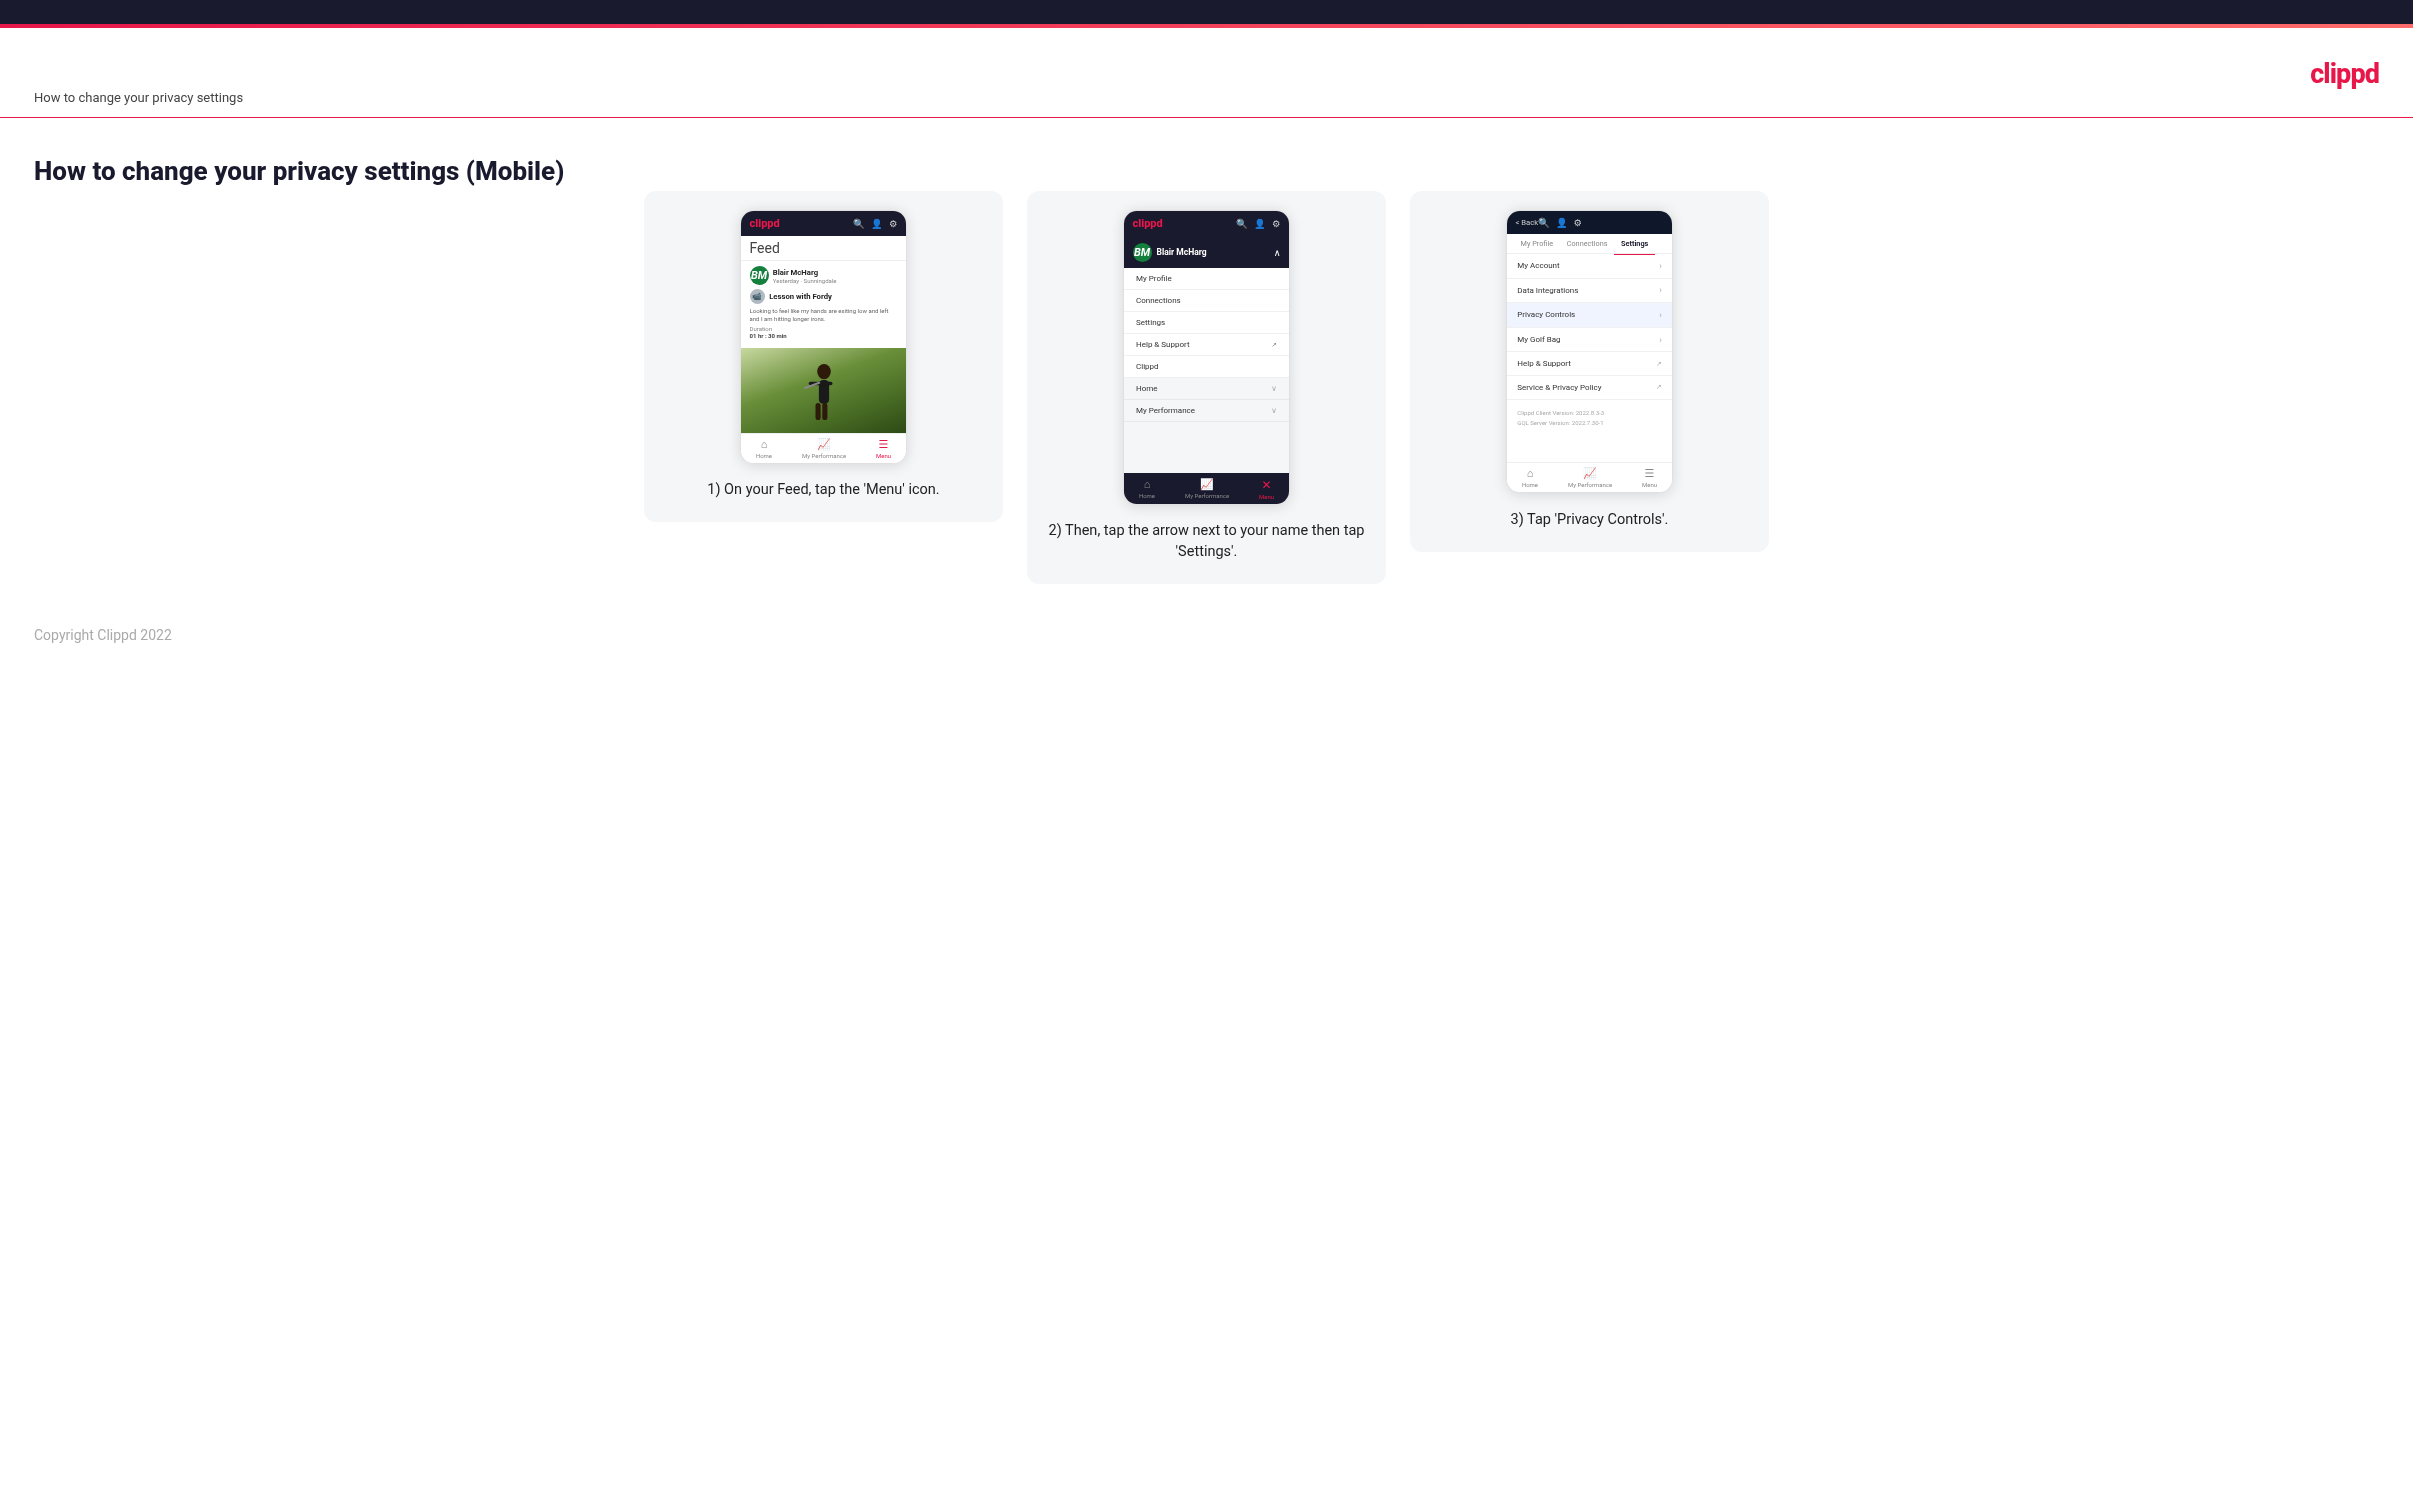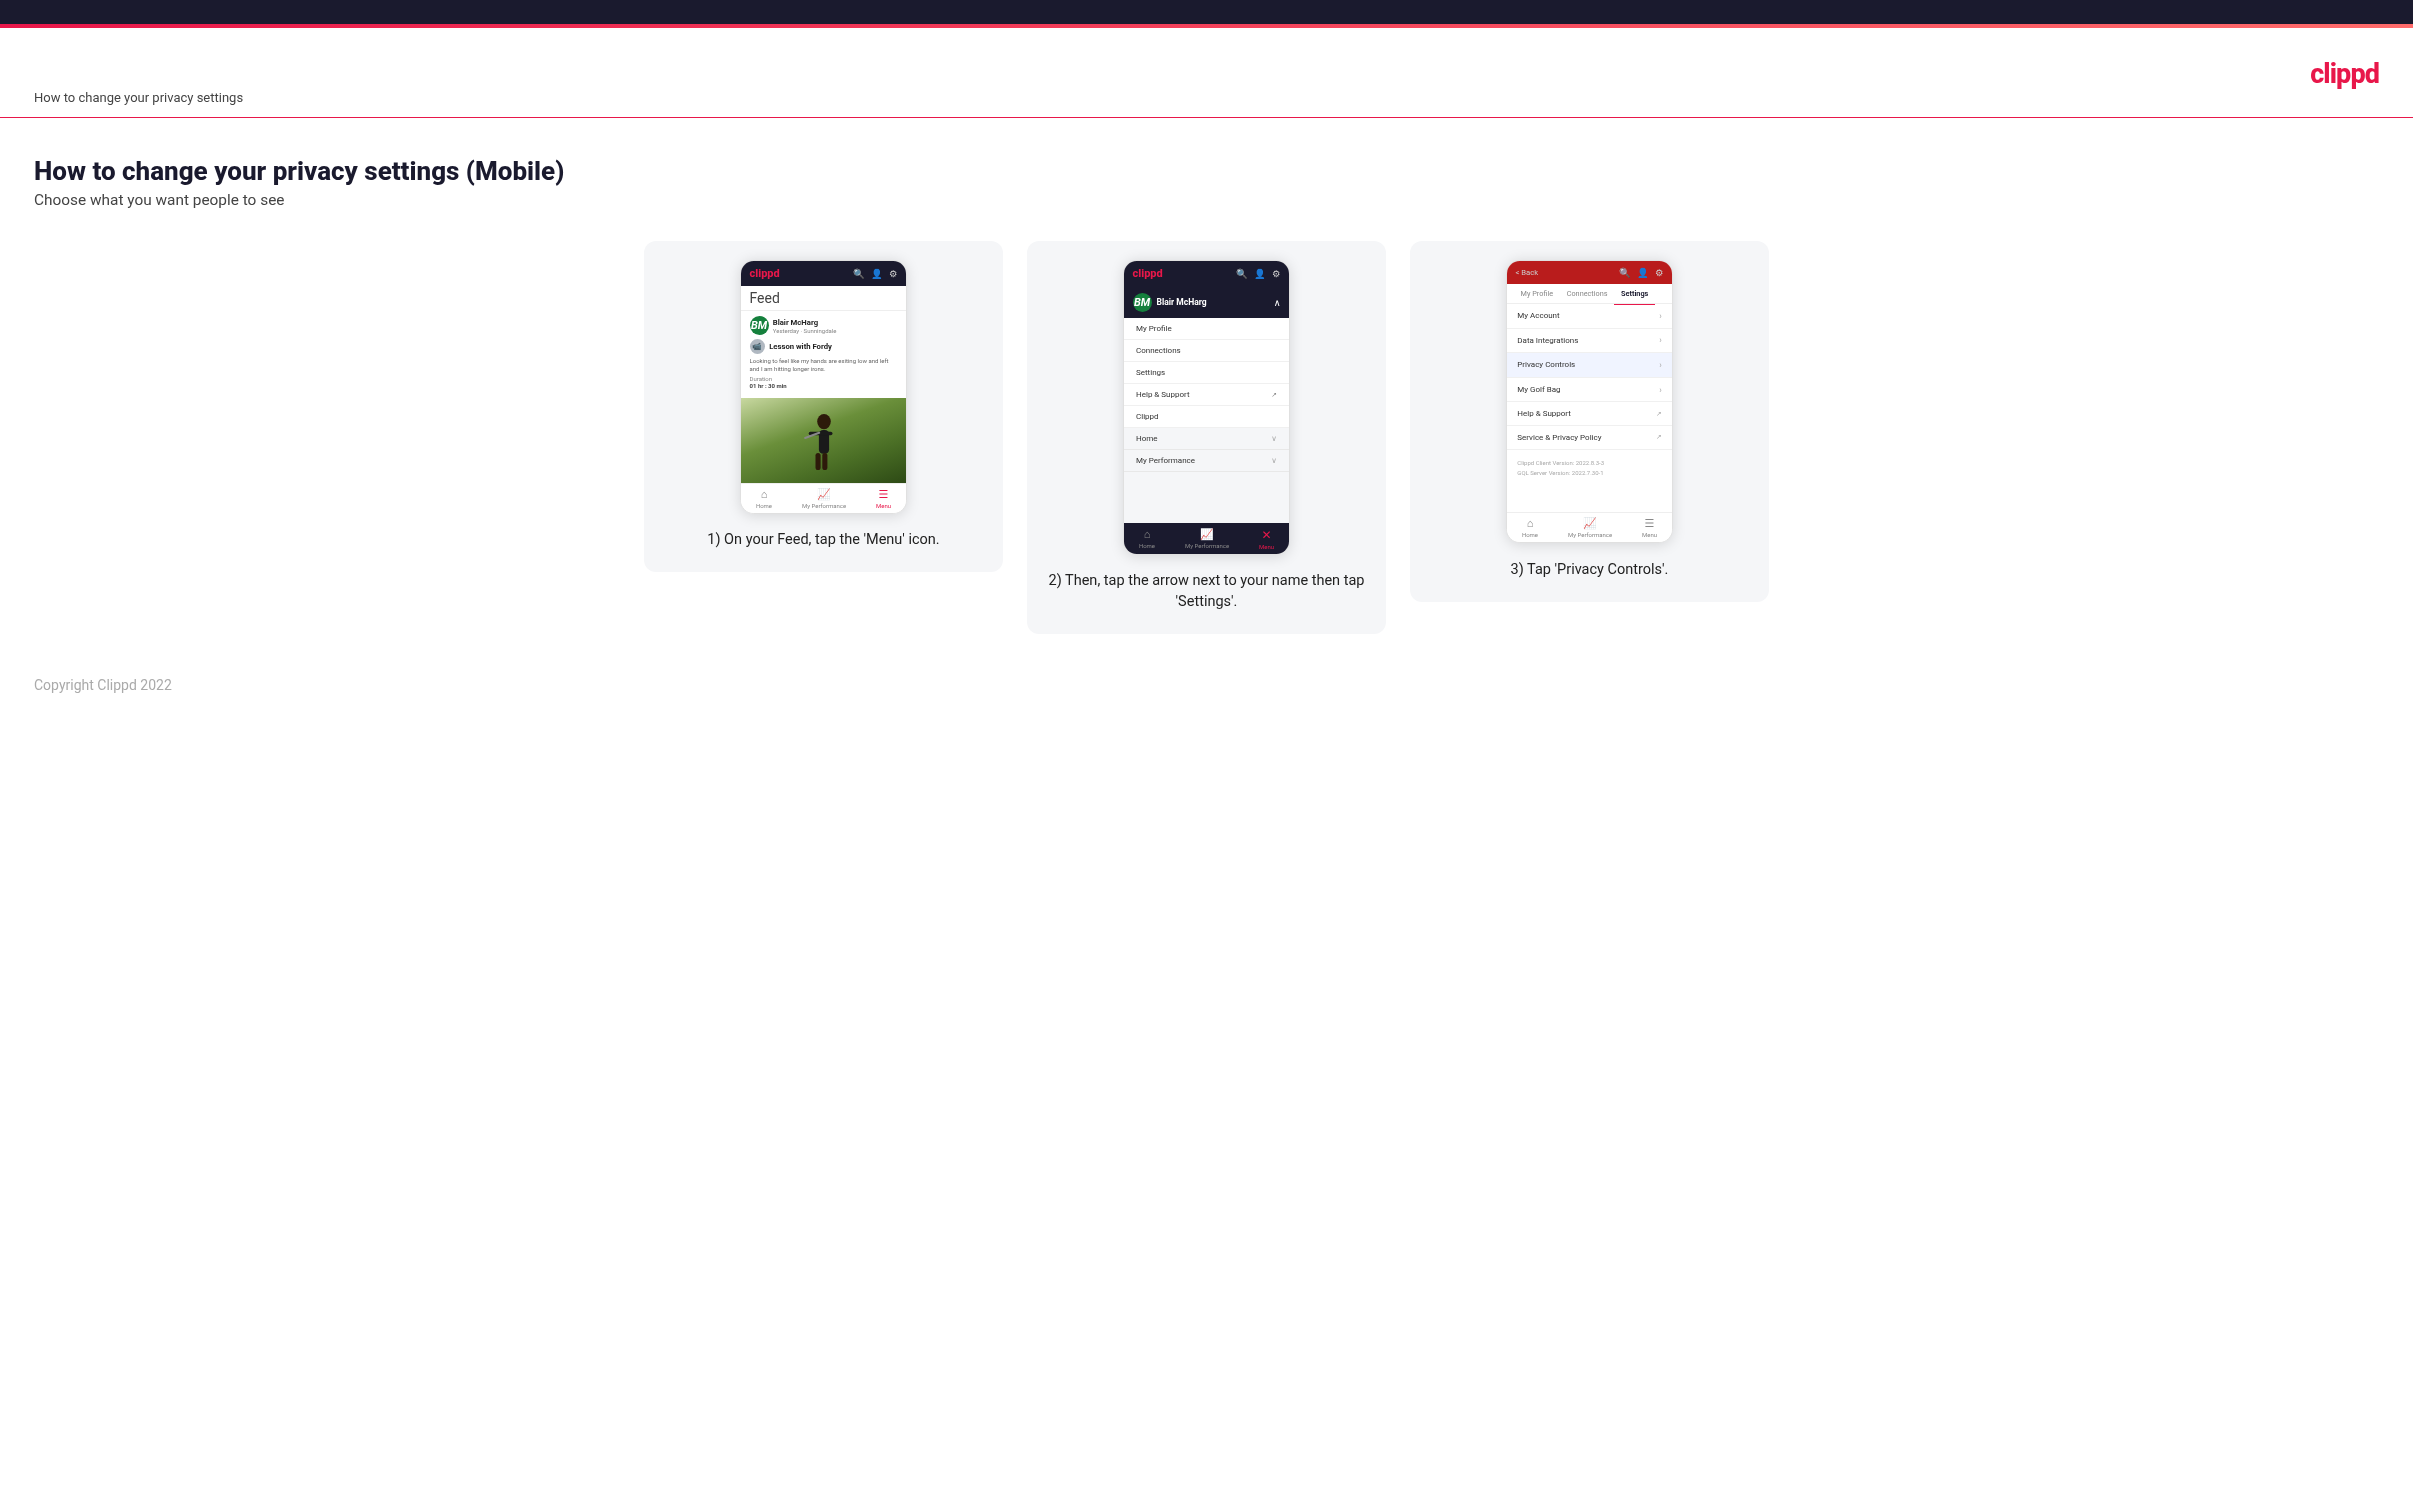--- a/index.html
+++ b/index.html
@@ -277,25 +277,24 @@
       align-items: center;
       gap: 0.9px;
     }
     .phone2-bottom-item .nav-icon { font-size: 11px; color: #888; }
     .phone2-bottom-item .nav-icon.x { color: #e8174a; font-size: 12px; }
     .phone2-bottom-item .nav-label { font-size: 6px; color: #888; }
     .phone2-bottom-item .nav-label.red { color: #e8174a; }
 
     
     .phone3-nav {
-      background: #b91c1c;
+      background: #0f172a;
       padding: 6px 8.5px;
       display: flex;
       align-items: center;
-      justify-content: space-between;
     }
     .phone3-back { color: #ccc; font-size: 7.7px; }
     .phone3-icons { display: flex; gap: 6px; }
     .phone3-icons span { color: #ccc; font-size: 9.4px; }
     .phone3-tabs {
       background: #fff;
       display: flex;
       border-bottom: 1.7px solid #eee;
       padding: 0 6.8px;
     }
@@ -363,21 +362,20 @@
 <div class="top-bar"></div>
 <div class="accent-bar"></div>
 
 <div class="header">
   <span class="header-title">How to change your privacy settings</span>
   <span class="logo">clippd</span>
 </div>
 
 <div class="main">
   <div class="page-title">How to change your privacy settings (Mobile)</div>
-  <div class="page-subtitle">Choose what you want people to see</div>
 
   <div class="steps-row">
 
     <div class="step-card">
       <div class="phone-mockup">
 
         <div class="phone1-nav">
           <span class="phone1-logo">clippd</span>
           <div class="phone1-icons">
             <span>🔍</span>

